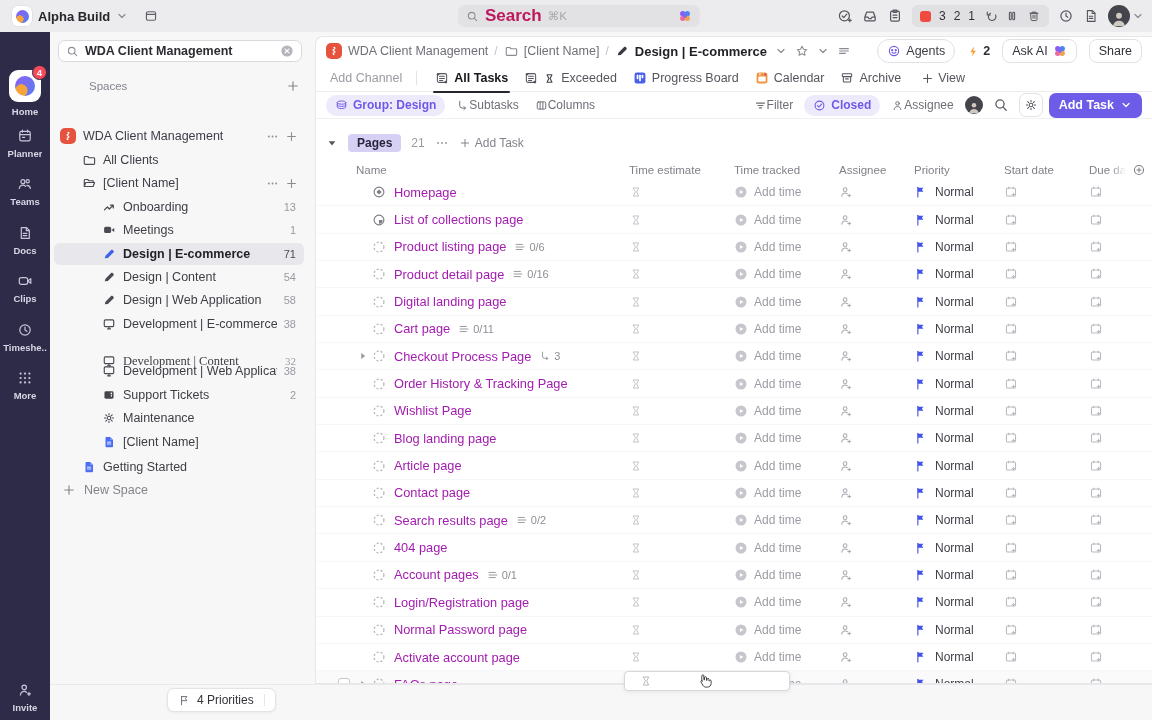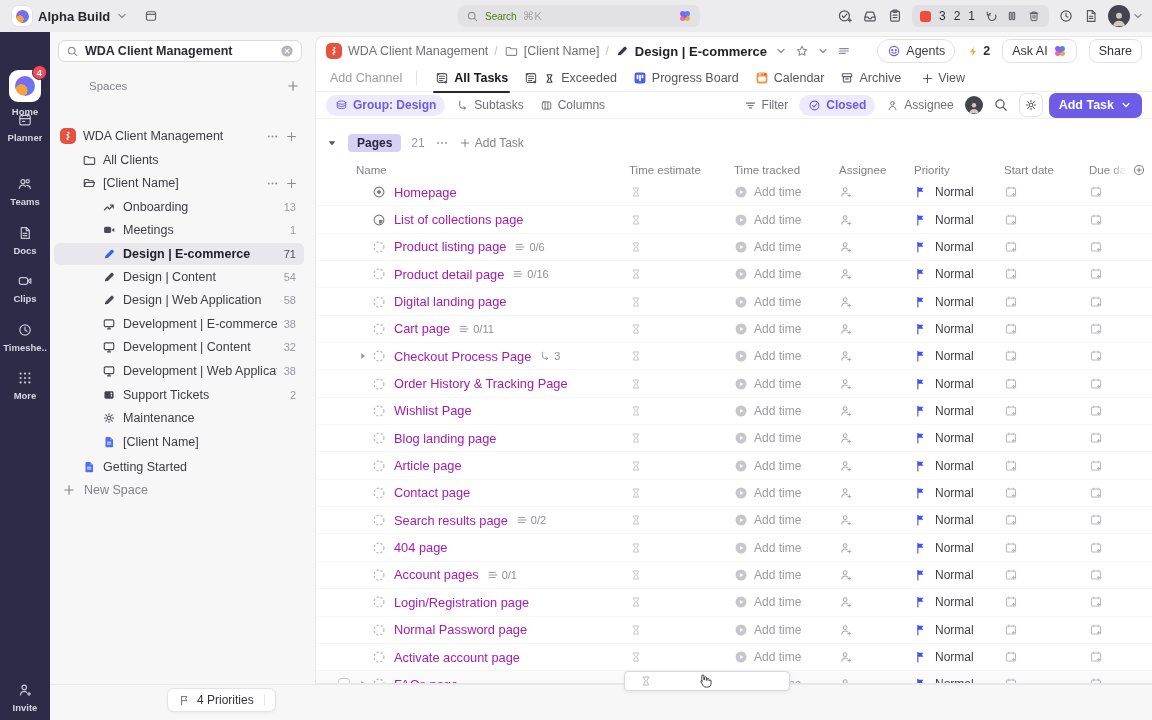--- a/index.html
+++ b/index.html
@@ -13,21 +13,21 @@
 
   
   #topbar { position:absolute; left:0; top:0; width:1152px; height:32px; background:#ececee; z-index:30;padding-left:16px; }
   .tb-left { position:absolute; left:12px; top:0; height:32px; display:flex; align-items:center; gap:6px; }
   .ws-logo { width:20px; height:20px; border-radius:6px; background:#fff; display:flex; align-items:center; justify-content:center; box-shadow:0 0 0 .5px #d8d8dc; }
   .ws-logo .dot { width:13px; height:13px; border-radius:50%; background:radial-gradient(circle at 30% 70%, #f5a43b 0 28%, transparent 30%), linear-gradient(135deg,#8a63f0,#5b7cf2); }
   .ws-name { font-size:13px; font-weight:bold; color:#26262c; }
   .tb-chev { color:#8b8b93; }
   .tb-win { margin-left:10px; color:#5f5f67; }
   .tb-search { position:absolute; left:458px; top:5px; width:242px; height:22px; background:#e2e2e5; border-radius:7px; display:flex; align-items:center; padding:0 8px; gap:6px; color:#8e8e96; }
-  .tb-search .ph { font-size:10px; color:#4d7c0f; }
+  .tb-search .ph { font-size:17px; color:#be185d;font-weight:bold; }
   .tb-search .sc { font-size:11.5px; color:#a6a6ae; flex:1; }
   .tb-right { position:absolute; right:8px; top:0; height:32px; display:flex; align-items:center; gap:9px; color:#55555e; }
   .rec-pill { display:flex; align-items:center; gap:8px; background:#e0e0e3; border-radius:6px; height:22px; padding:0 8px; }
   .rec-stop { width:11px; height:11px; border-radius:3px; background:#ef4b3e; }
   .rec-n { font-size:12px; color:#2e2e36; }
   .avatar-wrap { display:flex; align-items:center; gap:2px; }
   .avatar { width:22px; height:22px; border-radius:50%; background:#44444c; overflow:hidden; display:flex; align-items:flex-end; justify-content:center; }
 
   
   #rail { position:absolute; left:0; top:32px; width:50px; height:688px; background:#2e2b48; z-index:20; }
@@ -70,21 +70,21 @@
   .addchan { font-size:12.5px; color:#9b9ba3; padding:0 4px; cursor:pointer; }
   .tabdiv { width:1px; height:14px; background:#e3e3e7; margin:0 6px; }
   .tab { position:relative; height:27px; display:flex; align-items:center; gap:5px; padding:0 8px; font-size:12.5px; color:#55555e; cursor:pointer; }
   .tab.active { color:#17171d; font-weight:bold; }
   .tab.active::after { content:""; position:absolute; left:6px; right:6px; bottom:-1px; height:2px; background:#26262d; border-radius:2px; }
   .tab-view { display:flex; align-items:center; gap:4px; font-size:12.5px; color:#55555e; padding:0 8px; cursor:pointer; }
 
   .toolbar { position:absolute; left:0; top:55px; width:100%; height:27px; display:flex; align-items:center; padding:0 10px; gap:6px; border-bottom:1px solid #f1f1f4; }
   .pill { display:flex; align-items:center; gap:5px; height:21px; border-radius:11px; padding:0 9px; font-size:12px; cursor:pointer; }
   .pill-purple { background:#edeafc; color:#6e5ae6; font-weight:bold; }
-  .tb-item { display:flex; align-items:center; gap:5px; font-size:12px; color:#6e6e77; padding:0 5px; cursor:pointer; }
+  .tb-item { display:flex; align-items:center; font-size:12px; color:#6e6e77; padding:0 5px; cursor:pointer; }
   .toolbar .spacer { flex:1; }
   .mini-av { width:18px; height:18px; border-radius:50%; background:#44444c; overflow:hidden; display:flex; align-items:flex-end; justify-content:center; }
   .icon-btn { display:flex; align-items:center; justify-content:center; width:24px; height:24px; border-radius:7px; color:#5c5c64; cursor:pointer; }
   .icon-btn.box { border:1px solid #e1e1e6; }
   .addtask { display:flex; align-items:center; gap:6px; height:25px; border-radius:7px; background:#6c5ce7; color:#fff; font-size:12.5px; font-weight:bold; padding:0 10px; cursor:pointer; }
 
   .grouphdr { position:absolute; left:10px; top:94px; height:24px; display:flex; align-items:center; gap:10px; }
   .grp-pill { background:#d7d0f5; color:#27243c; font-weight:bold; font-size:12px; border-radius:4px; padding:2px 9px; }
   .grp-cnt { font-size:12px; color:#9a9aa2; }
   .grp-add { display:flex; align-items:center; gap:4px; font-size:12px; color:#83838c; cursor:pointer; }
@@ -235,21 +235,21 @@
 <div id="appbg"></div>
 
 <div id="rail">
     <div class="rail-item" style="top: 38px;">
       <div class="home-tile">
         <span class="logo"></span>
         <span class="home-badge">4</span>
       </div>
       <span class="lbl">Home</span>
     </div>
-    <div class="rail-item" style="top: 80px;">
+    <div class="rail-item" style="top: 96px;">
       <span class="ic ic16" style="color: rgb(201, 198, 218);">
         <svg viewBox="0 0 16 16" fill="none" stroke="currentColor" stroke-width="1.2" stroke-linecap="round" stroke-linejoin="round">
           <rect x="2.8" y="3.4" width="10.4" height="9.4" rx="1.6"></rect>
           <path d="M5.4 2.2v2M10.6 2.2v2M2.8 6.6h10.4M5.6 9.4h2"></path>
         </svg>
       </span>
       <span class="lbl">Planner</span>
     </div>
     <div class="rail-item" style="top: 144.4px;">
       <span class="ic ic16" style="color: rgb(201, 198, 218);">
@@ -450,21 +450,21 @@
       <div class="tree-row" style="top: 281px; padding-left: 48px;">
         <span class="ic ic14" style="color: rgb(74, 74, 82);">
           <svg viewBox="0 0 16 16" fill="none" stroke="currentColor" stroke-width="1.3" stroke-linecap="round" stroke-linejoin="round">
             <rect x="2.6" y="3.3" width="10.8" height="7.7" rx="1.2"></rect>
             <path d="M6.3 13.5h3.4M8 11v2.5"></path>
           </svg>
         </span>
         <span class="lbl">Development | E-commerce</span>
         <span class="cnt">38</span>
       </div>
-      <div class="tree-row" style="top: 304px; padding-left: 48px;">
+      <div class="tree-row" style="top: 318px; padding-left: 48px; font-family: Liberation Serif, serif;">
         <span class="ic ic14" style="color: rgb(74, 74, 82);">
           <svg viewBox="0 0 16 16" fill="none" stroke="currentColor" stroke-width="1.3" stroke-linecap="round" stroke-linejoin="round">
             <rect x="2.6" y="3.3" width="10.8" height="7.7" rx="1.2"></rect>
             <path d="M6.3 13.5h3.4M8 11v2.5"></path>
           </svg>
         </span>
         <span class="lbl">Development | Content</span>
         <span class="cnt">32</span>
       </div>
       <div class="tree-row" style="top: 328px; padding-left: 48px;">

